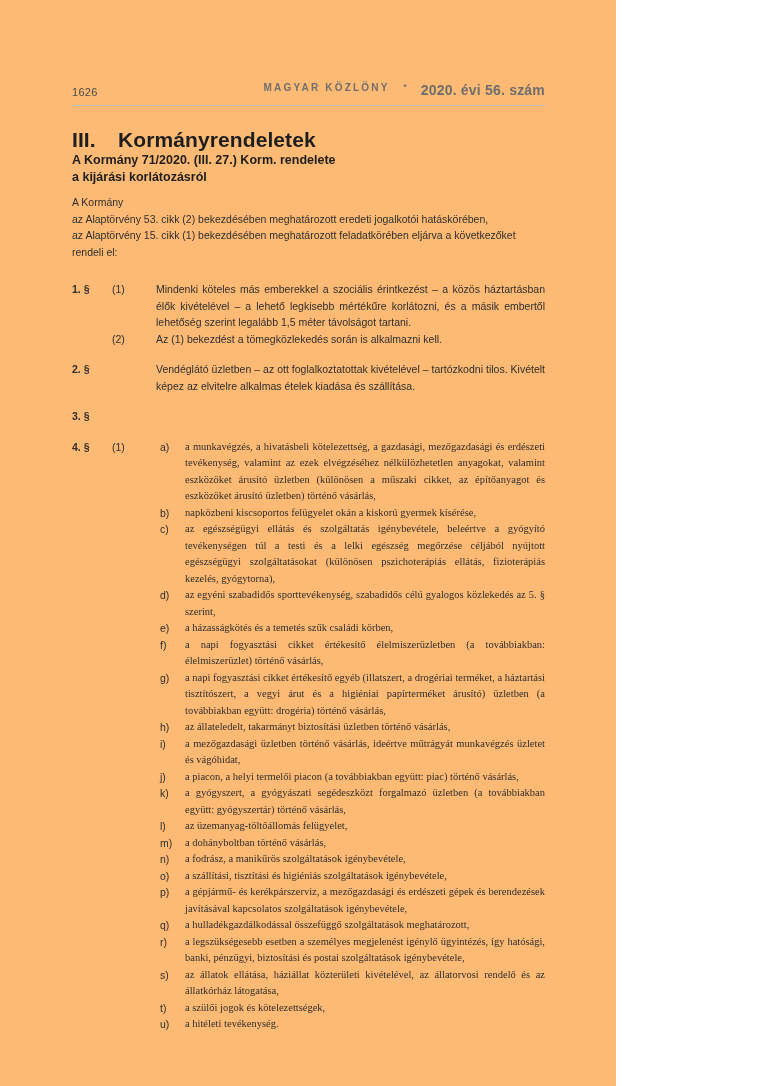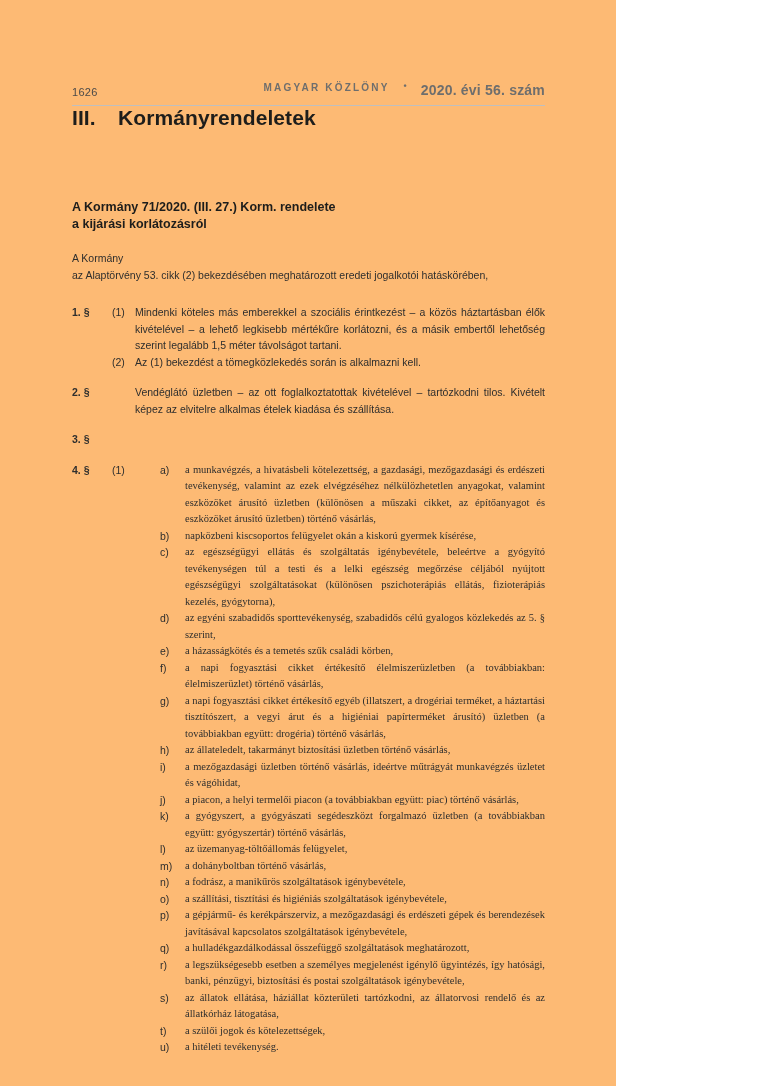--- a/index.html
+++ b/index.html
@@ -54,37 +54,36 @@
     top: -1px;
   }
   .journal-issue {
     font-size: 14px;
     letter-spacing: 0.2px;
   }
   
   .chapter-heading {
     display: grid;
     grid-template-columns: 46px 1fr;
-    margin-top: 0;
+    margin-top: 22px;
     font-size: 21px;
     font-weight: bold;
     color: #1d1d1b;
     letter-spacing: 0.1px;
   }
   
   .decree-title {
-    margin-top: 69px;
     font-size: 12.5px;
     font-weight: bold;
     line-height: 17px;
     color: #1d1d1b;
   }
   
   .preamble {
-    margin-top: 17px;
+    margin-top: 8px;
     font-size: 10.5px;
     line-height: 16.5px;
   }
   
   .sections {
     margin-top: 21px;
     font-size: 10.5px;
     line-height: 16.5px;
   }
   .section {
@@ -96,20 +95,21 @@
   }
   .section-label {
     font-weight: bold;
     white-space: nowrap;
   }
   .para-num {
     white-space: nowrap;
   }
   .para-text {
     text-align: justify;
+    margin-left: 21px;
   }
   .item {
     display: grid;
     grid-template-columns: 25px 1fr;
     margin-left: 25px;
   }
   .item-label {
     white-space: nowrap;
   }
   .item-text {
@@ -137,20 +137,21 @@
   </div>
 
   <div class="decree-title">
     <div>A Kormány 71/2020. (III. 27.) Korm. rendelete</div>
     <div>a kijárási korlátozásról</div>
   </div>
 
   <div class="preamble">
     <div>A Kormány</div>
     <div>az Alaptörvény 53. cikk (2) bekezdésében meghatározott eredeti jogalkotói hatáskörében,</div>
+    <div>az Alaptörvény 15. cikk (1) bekezdésében meghatározott feladatkörében eljárva a következőket rendeli el:</div>
   </div>
 
   <div class="sections">
       <div class="section">
         <div class="para">
           <div class="section-label">1. §</div>
           <div class="para-num">(1)</div>
           <div class="para-cell">
             <div class="para-text">Mindenki köteles más emberekkel a szociális érintkezést – a közös háztartásban élők kivételével – a lehető legkisebb mértékűre korlátozni, és a másik embertől lehetőség szerint legalább 1,5 méter távolságot tartani.</div>
           </div>
@@ -250,21 +251,21 @@
             <div class="item">
               <div class="item-label">q)</div>
               <div class="item-text">a hulladékgazdálkodással összefüggő szolgáltatások meghatározott,</div>
             </div>
             <div class="item">
               <div class="item-label">r)</div>
               <div class="item-text">a legszükségesebb esetben a személyes megjelenést igénylő ügyintézés, így hatósági, banki, pénzügyi, biztosítási és postai szolgáltatások igénybevétele,</div>
             </div>
             <div class="item">
               <div class="item-label">s)</div>
-              <div class="item-text">az állatok ellátása, háziállat közterületi tartózkodni, az állatorvosi rendelő és az állatkórház látogatása,</div>
+              <div class="item-text">az állatok ellátása, háziállat közterületi kivételével, az állatorvosi rendelő és az állatkórház látogatása,</div>
             </div>
             <div class="item">
               <div class="item-label">t)</div>
               <div class="item-text">a szülői jogok és kötelezettségek,</div>
             </div>
             <div class="item">
               <div class="item-label">u)</div>
               <div class="item-text">a hitéleti tevékenység.</div>
             </div>
           </div>

